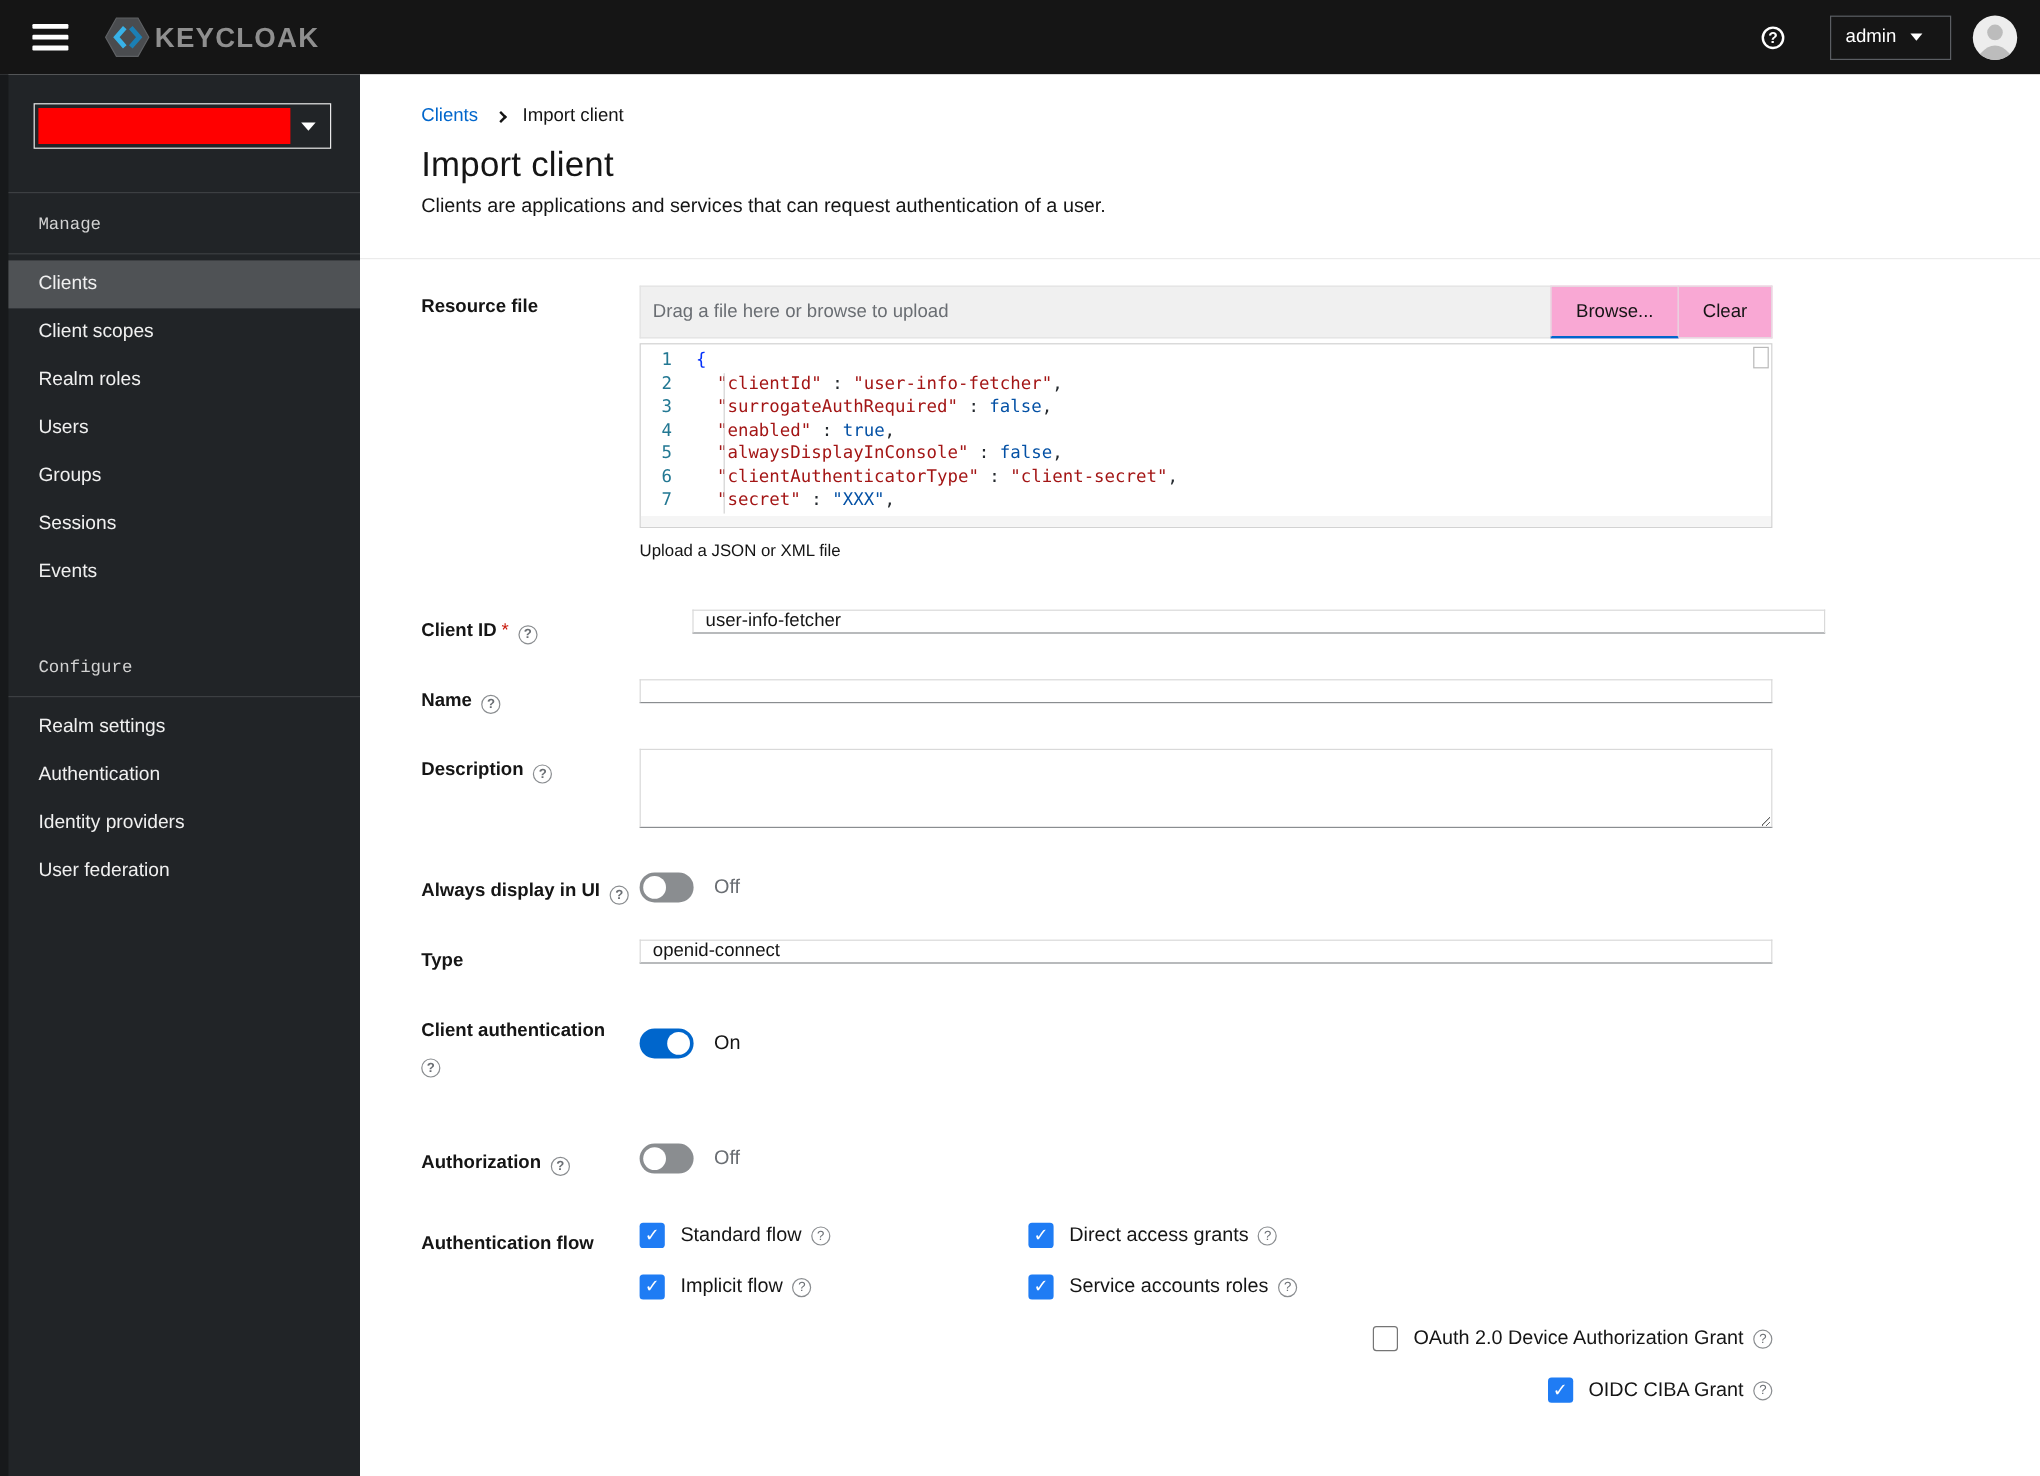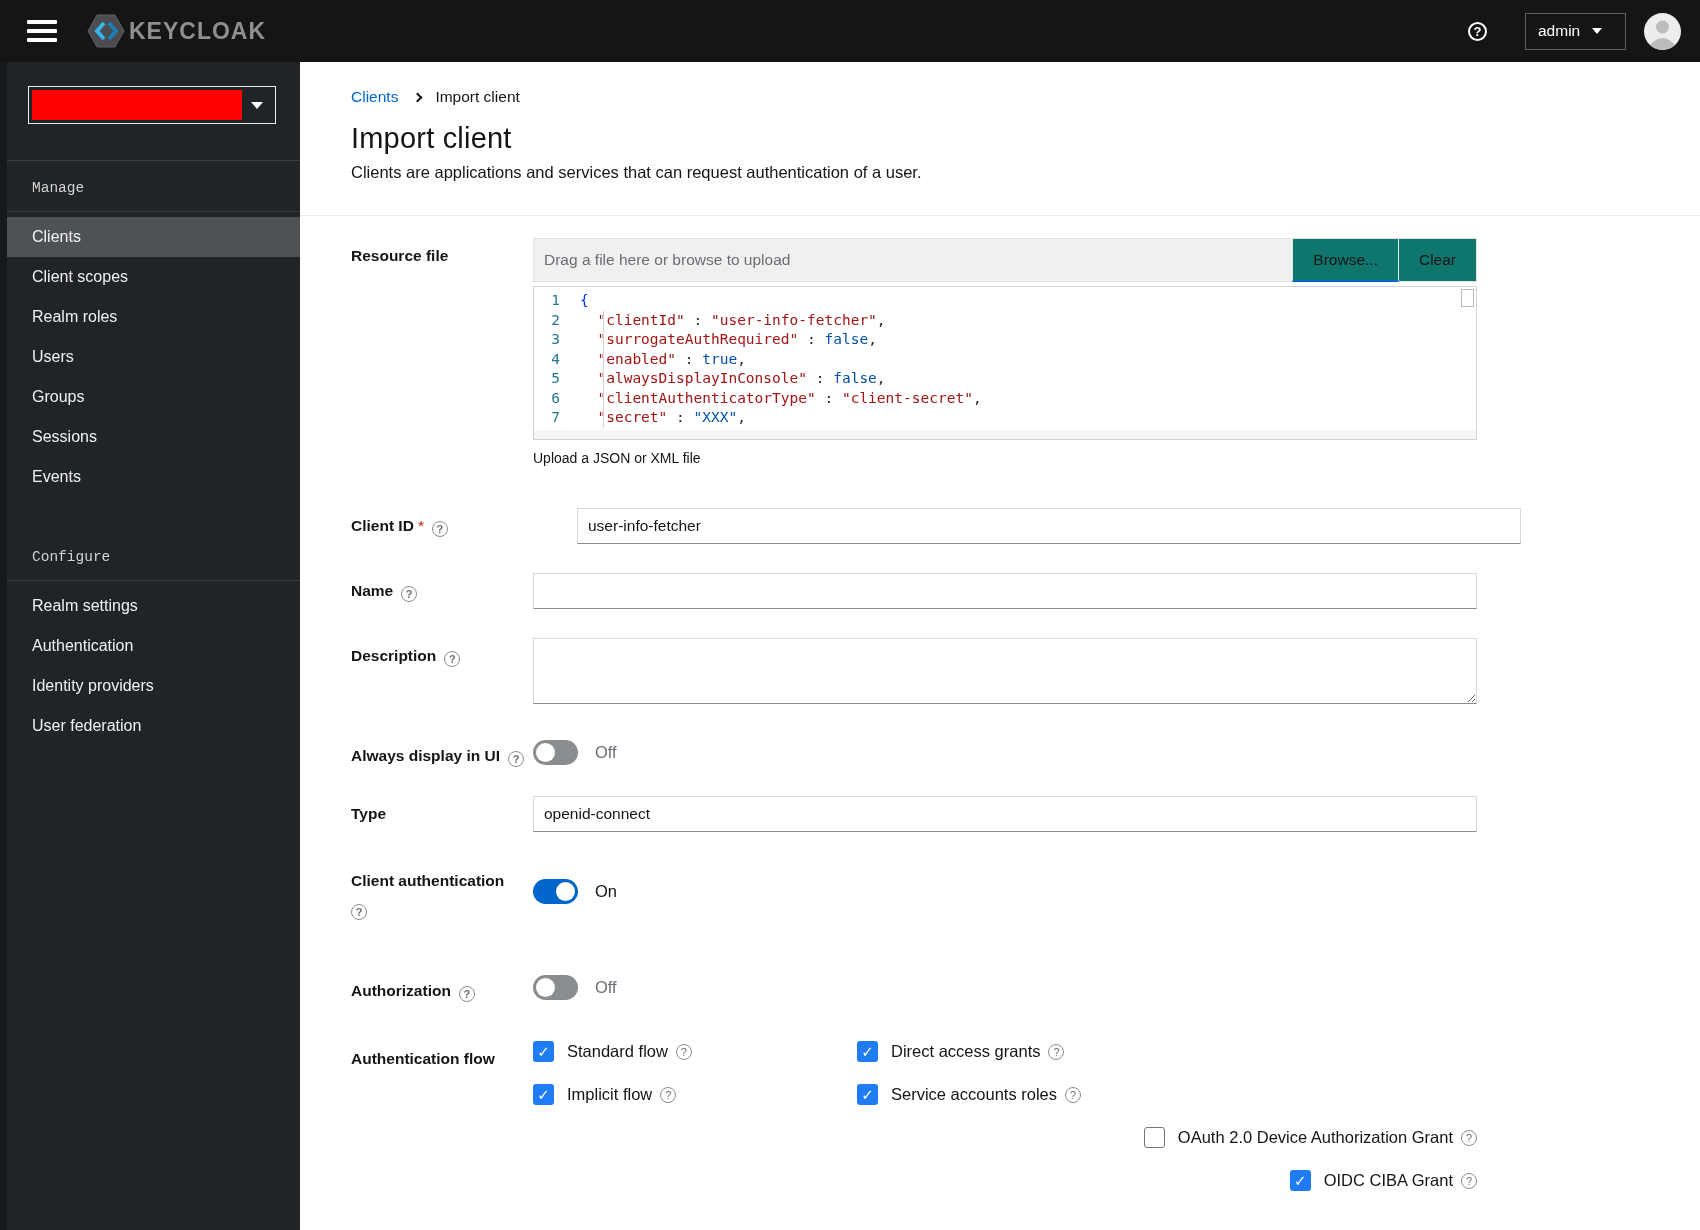--- a/index.html
+++ b/index.html
@@ -58,41 +58,41 @@
   .flabel .req { color:#c9190b; margin-left:4px; font-weight:400; }
   .qicon { display:inline-flex; width:16px; height:16px; border:1px solid #8a8d90; border-radius:50%;
     color:#6a6e73; font-size:11px; align-items:center; justify-content:center; margin-left:8px;
     cursor:pointer; vertical-align:-2px; flex:none; }
   .qicon::after { content:"?"; }
 
   
   .upload-bar { display:flex; height:44px; }
   .upload-text { flex:1; background:#f0f0f0; display:flex; align-items:center; padding:0 10px;
     color:#6a6e73; font-size:15.5px; border:1px solid #e3e3e3; border-right:none; }
-  .btn-browse, .btn-clear { background:#0f766e; border:1px solid #e3e3e3; font-size:15.5px;
+  .btn-browse, .btn-clear { background:#f9a8d4; border:1px solid #e3e3e3; font-size:15.5px;
     color:#151515; padding:0 20px; cursor:pointer; font-family:inherit; }
   .btn-browse { border-bottom:2px solid #0066cc; }
   .btn-clear { border-left:none; }
 
   
   .editor { border:1px solid #d2d2d2; margin-top:4px; height:154px; position:relative;
     font-family:"DejaVu Sans Mono","Liberation Mono",monospace; font-size:14.5px; overflow:hidden; }
   .code-line { display:flex; line-height:19.5px; }
   .code-lines { padding-top:4px; }
   .ln { width:46px; text-align:right; color:#237893; flex:none; padding-right:20px; }
   .code { white-space:pre; }
   .tk-s { color:#a31515; } .tk-k { color:#0451a5; } .tk-p { color:#24292e; } .tk-b { color:#0431fa; }
   .indent-guide { position:absolute; left:69px; top:24px; width:1px; height:117px; background:#d3d3d3; }
   .ed-vscroll { position:absolute; right:2px; top:2px; width:13px; height:18px;
     background:#fff; border:1px solid #b9b9b9; }
   .ed-hscroll { position:absolute; left:0; right:0; bottom:0; height:9px; background:#f5f5f5; }
   .helper-text { font-size:14px; margin-top:10px; }
 
   
-  .tinput { width:100%; height:36px; border:1px solid #d9d9d9; border-bottom:1px solid #8a8d90;
+  .tinput { width:100%; height:20px; border:1px solid #d9d9d9; border-bottom:1px solid #8a8d90;
     font-size:15.5px; font-family:inherit; padding:0 10px; color:#151515; background:#fff; }
   textarea.tinput { height:66px; padding-top:8px; resize:both; }
 
   
   .toggle { width:45px; height:25px; border-radius:13px; position:relative; cursor:pointer;
     flex:none; border:none; }
   .toggle.off { background:#8a8d90; }
   .toggle.on  { background:#0066cc; }
   .toggle .knob { position:absolute; top:3px; width:19px; height:19px; border-radius:50%; background:#fff; }
   .toggle.off .knob { left:3px; }

